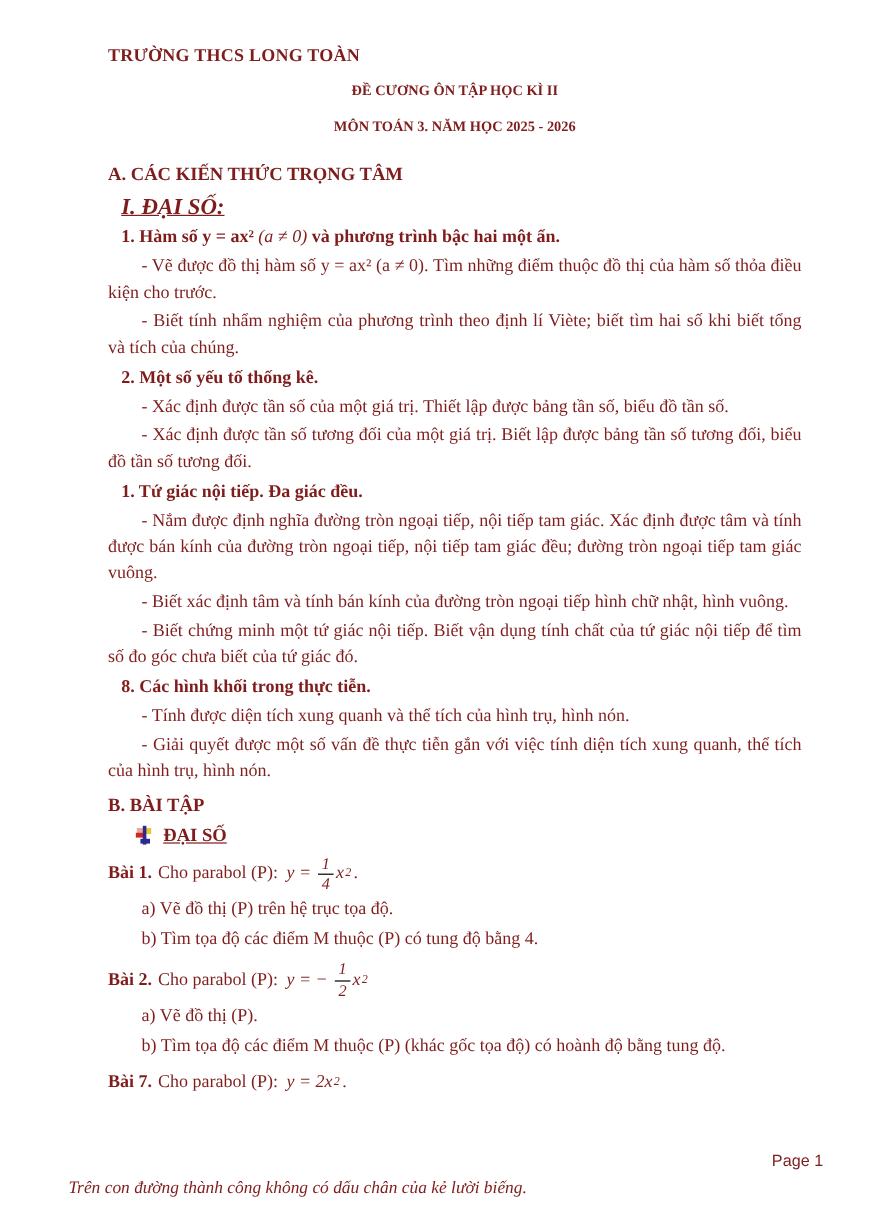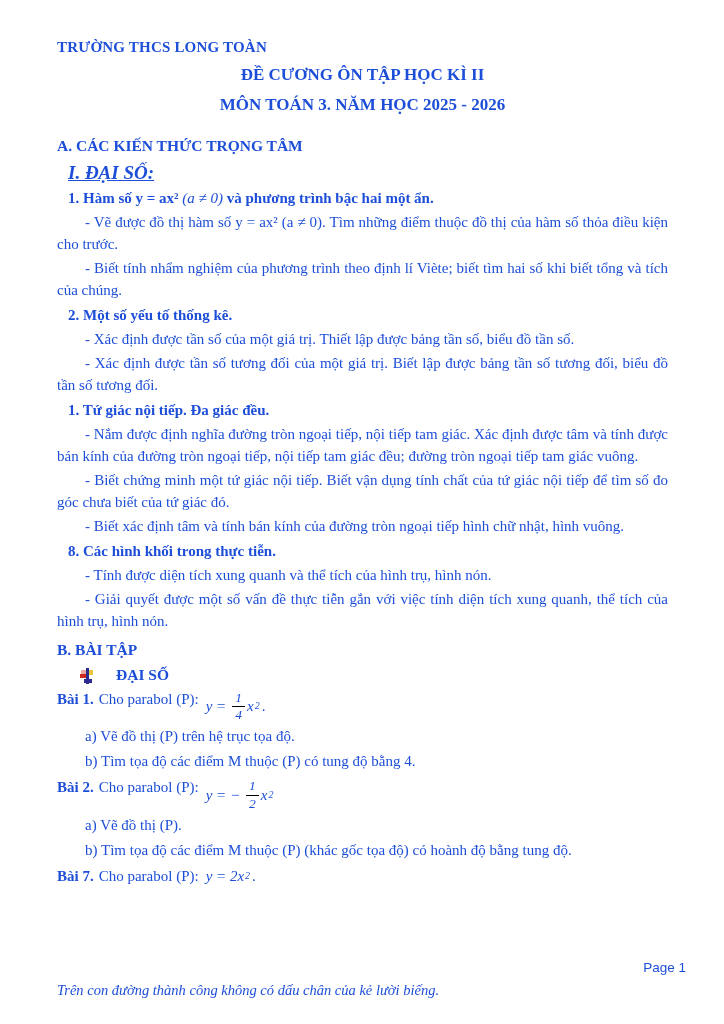--- a/index.html
+++ b/index.html
@@ -1,41 +1,41 @@
 <!DOCTYPE html>
 <html><head>
 <meta charset="utf-8">
 <style>
   html, body { margin:0; padding:0; background:#ffffff; }
   .page {
     position:relative;
     width:724px; height:1024px;
     background:#ffffff;
     box-sizing:border-box;
-    padding:36px 56px 0 57px;
+    padding:36px 56px 0 90px;
     font-family:"Liberation Serif","DejaVu Serif",serif;
     font-size:15px;
-    color:#1d4ed8;
+    color:#7f1d1d;
     overflow:hidden;
   }
   p { margin:0; line-height:22px; }
   .school { font-weight:700; font-size:15px; letter-spacing:0.2px; }
-  .doc-title { text-align:center; font-weight:700; font-size:17px; line-height:30px;font-family:Liberation Serif, serif; }
+  .doc-title { text-align:center; font-weight:700; font-size:12px; line-height:30px;font-family:Liberation Serif, serif; }
   .doc-title.first { margin-top:2px; }
   .section-title { font-weight:700; font-size:15.5px; margin-top:15px; }
   .sub-heading { margin-left:11px; margin-top:5px; font-weight:700; font-style:italic;
                  text-decoration:underline; font-size:19px; }
   .topic { margin-left:11px; margin-top:3px; font-weight:700; }
   .topic .math-inline { font-weight:400; font-style:italic; }
   .point { text-indent:28px; margin-top:2px; text-align:justify; }
   .sectionB-title { font-weight:700; font-size:15.5px; margin-top:7px; }
-  .subsection-row { margin:5px 0 0 23px; display:flex; align-items:flex-end; gap:22px; }
+  .subsection-row { margin:5px 0 0 23px; display:flex; align-items:flex-start; gap:9px;text-decoration:underline; }
   .subsection-row .label { font-weight:700; font-size:15.5px; }
   .flower-bullet { display:block; }
-  .exercise { margin-top:7px; display:flex; align-items:flex-start; min-height:26px; }
+  .exercise { margin-top:7px; display:flex; align-items:center; min-height:26px; }
   .exercise .ex-label { font-weight:700; }
   .exercise .ex-intro { margin-left:5px; }
   .eq { font-style:italic; display:inline-flex; align-items:center; margin-left:7px; }
   .eq .lhs { margin-right:4px; }
   .frac { display:inline-flex; flex-direction:column; align-items:center;
           font-size:13.5px; line-height:1.05; margin:0 2px; }
   .frac .num { border-bottom:1px solid #000; padding:0 3px 1px; }
   .frac .den { padding-top:1px; }
   .eq sup { font-size:10px; font-style:italic; margin-left:1px; transform:translateY(-1px); }
   .eq .tail { font-style:normal; margin-left:2px; }
@@ -62,22 +62,22 @@
   <p class="point">- Vẽ được đồ thị hàm số y = ax² (a ≠ 0). Tìm những điểm thuộc đồ thị của hàm số thỏa điều kiện cho trước.</p>
   <p class="point">- Biết tính nhẩm nghiệm của phương trình theo định lí Viète; biết tìm hai số khi biết tổng và tích của chúng.</p>
 
   <p class="topic">2. Một số yếu tố thống kê.</p>
   <p class="point">- Xác định được tần số của một giá trị. Thiết lập được bảng tần số, biểu đồ tần số.</p>
   <p class="point">- Xác định được tần số tương đối của một giá trị. Biết lập được bảng tần số tương đối, biểu đồ tần số tương đối.</p>
 
 
   <p class="topic">1. Tứ giác nội tiếp. Đa giác đều.</p>
   <p class="point">- Nắm được định nghĩa đường tròn ngoại tiếp, nội tiếp tam giác. Xác định được tâm và tính được bán kính của đường tròn ngoại tiếp, nội tiếp tam giác đều; đường tròn ngoại tiếp tam giác vuông.</p>
+  <p class="point">- Biết xác định tâm và tính bán kính của đường tròn ngoại tiếp hình chữ nhật, hình vuông.</p>
   <p class="point">- Biết chứng minh một tứ giác nội tiếp. Biết vận dụng tính chất của tứ giác nội tiếp để tìm số đo góc chưa biết của tứ giác đó.</p>
-  <p class="point">- Biết xác định tâm và tính bán kính của đường tròn ngoại tiếp hình chữ nhật, hình vuông.</p>
 
   <p class="topic">8. Các hình khối trong thực tiễn.</p>
   <p class="point">- Tính được diện tích xung quanh và thể tích của hình trụ, hình nón.</p>
   <p class="point">- Giải quyết được một số vấn đề thực tiễn gắn với việc tính diện tích xung quanh, thể tích của hình trụ, hình nón.</p>
 
   <p class="sectionB-title">B. BÀI TẬP</p>
 
   <div class="subsection-row">
     <svg class="flower-bullet" width="14" height="16" viewBox="0 0 14 16" xmlns="http://www.w3.org/2000/svg">
       <rect x="1" y="2" width="6" height="5" fill="#e9a9a0"></rect>

